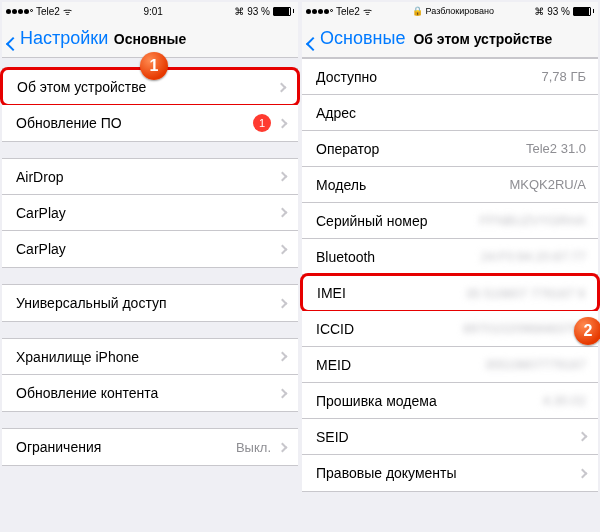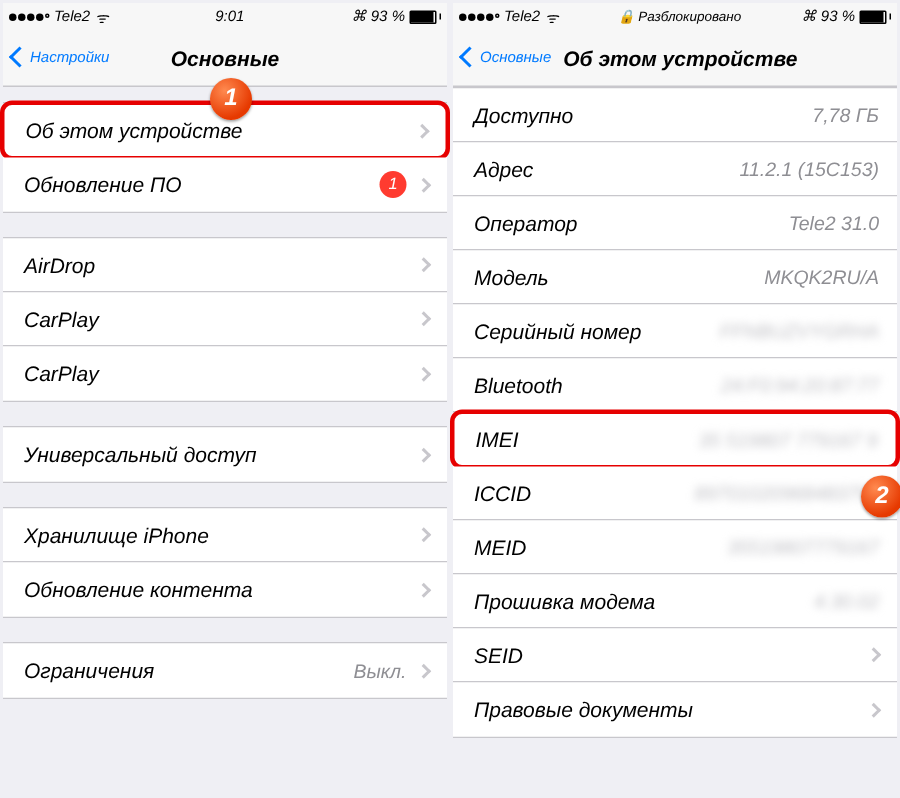--- a/index.html
+++ b/index.html
@@ -7,21 +7,20 @@
       font-family: -apple-system, "Helvetica Neue", Arial, sans-serif;
       background: #efeff4;
       display: flex;
       gap: 4px;
       padding: 2px;
     }
     .phone {
       width: 296px;
       background: #efeff4;
       position: relative;
-      font-style: italic;
     }
     .status-bar {
       height: 18px;
       background: #f7f7f7;
       display: flex;
       align-items: center;
       justify-content: space-between;
       padding: 0 4px;
       font-size: 10px;
       color: #000;
@@ -34,23 +33,23 @@
       height: 38px;
       background: #f7f7f7;
       border-bottom: 1px solid #c8c7cc;
       display: flex;
       align-items: center;
       padding: 0 6px;
       position: relative;
     }
     .back-btn {
       display: flex;
-      align-items: flex-start;
+      align-items: flex-end;
       color: #007aff;
-      font-size: 10px;
+      font-size: 18px;
       cursor: pointer;
     }
     .chevron-left {
       width: 10px; height: 10px;
       border-left: 2px solid #007aff;
       border-bottom: 2px solid #007aff;
       transform: rotate(45deg);
       margin-right: 2px;
     }
     .nav-title {
@@ -269,23 +268,20 @@
         <span>2</span>
       </div>
   <div class="row">
         <span class="row-label">Доступно</span>
         <div class="row-right">
           <span class="row-value">7,78 ГБ</span>
         </div>
       </div>
       <div class="row">
         <span class="row-label">Адрес</span>
-        <div class="row-right">
-          <span class="row-value">11.2.1 (15C153)</span>
-        </div>
       </div>
       <div class="row">
         <span class="row-label">Оператор</span>
         <div class="row-right">
           <span class="row-value">Tele2 31.0</span>
         </div>
       </div>
       <div class="row">
         <span class="row-label">Модель</span>
         <div class="row-right">

